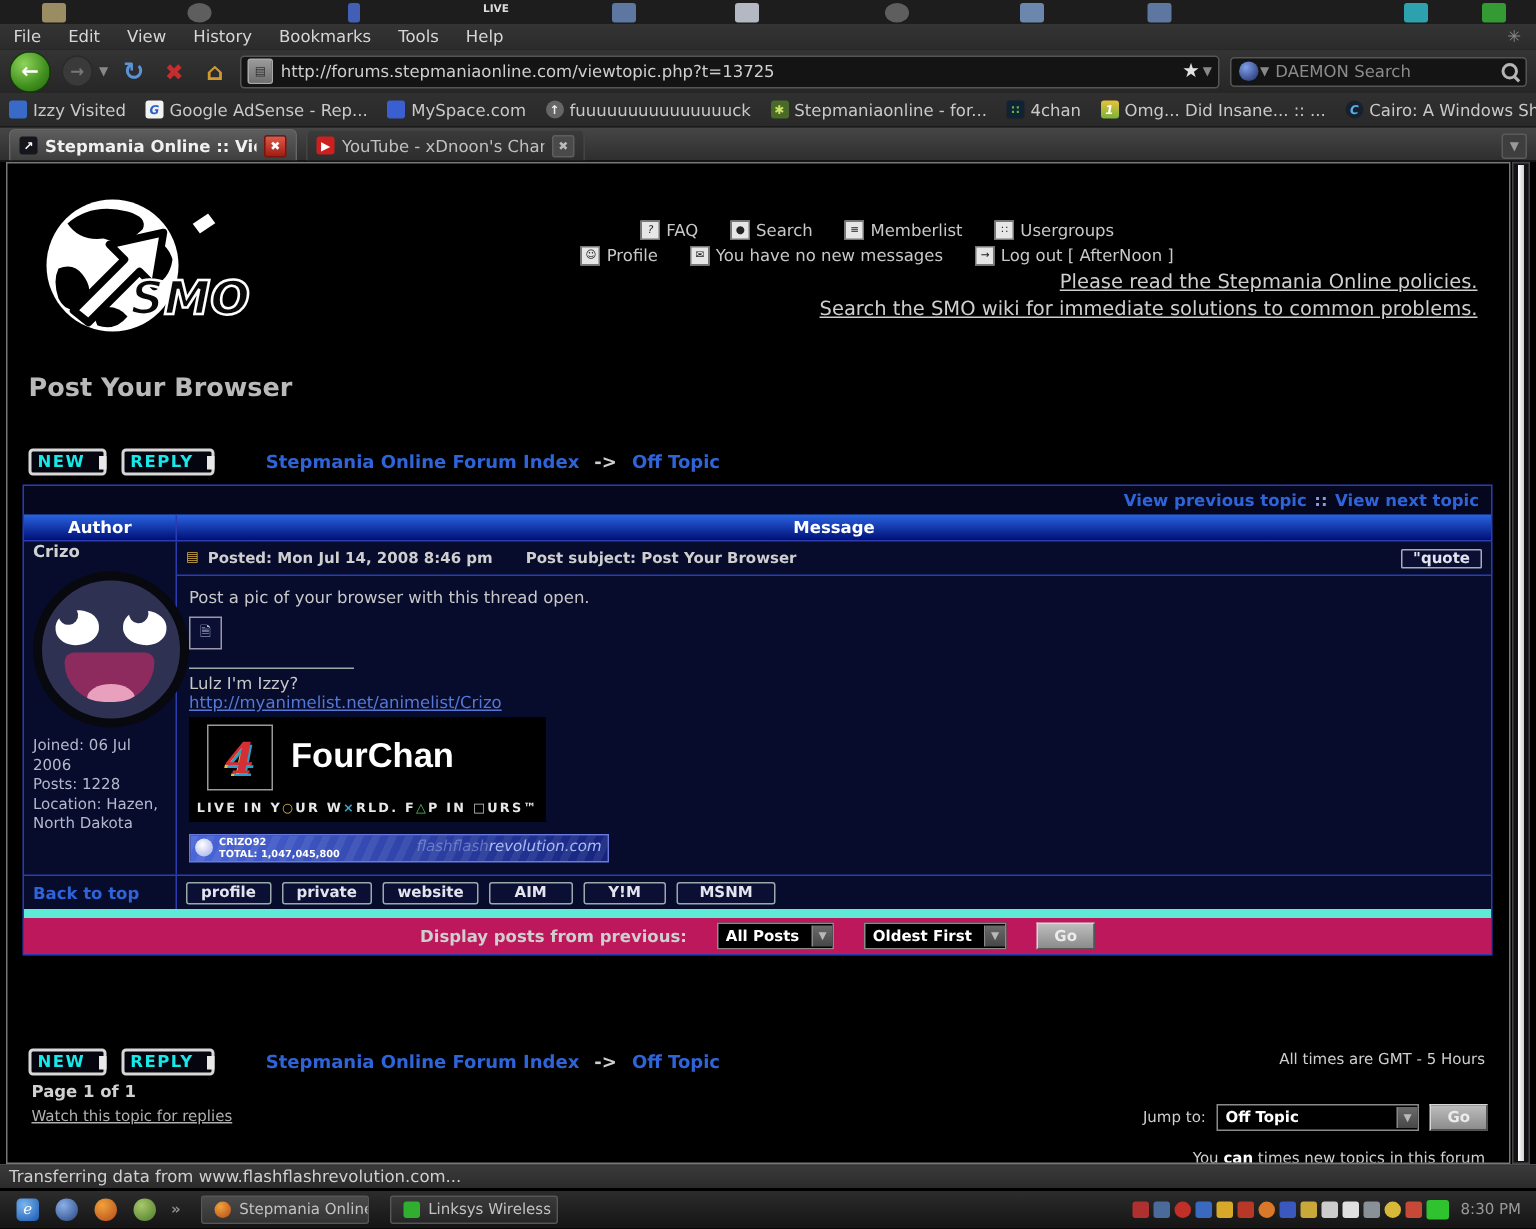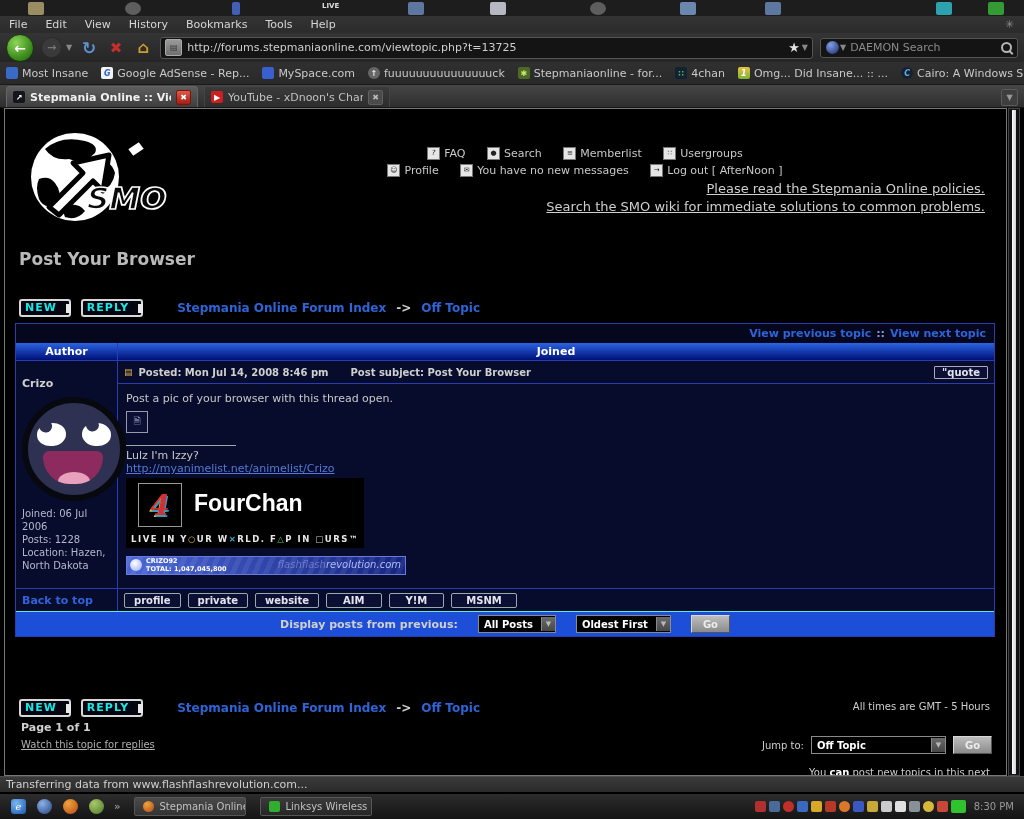--- a/index.html
+++ b/index.html
@@ -96,21 +96,21 @@
   #ftable{position:absolute;left:10px;top:214px;width:978px;border:1px solid #2b3cb0;background:#070c2c}
   #row-topicnav{height:19px;display:flex;align-items:center;justify-content:flex-end;gap:5px;padding:0 8px;background:#05071f}
   .tlink{color:#2e64d8;font-weight:bold;font-size:11px}
   .tsep{color:#8a9ad8;font-weight:bold;font-size:11px}
   #row-colheads{height:17px;display:flex;background:linear-gradient(#2a64e2,#001078);
                 color:#fff;font-weight:bold;font-size:11px}
   #row-colheads .authcol,#row-colheads .msgcol{display:flex;align-items:center;justify-content:center}
   .authcol{width:102px;flex:none;box-sizing:border-box;border-right:1px solid #2b3cb0}
   .msgcol{flex:1;min-width:0}
   #row-post{display:flex;border-top:1px solid #2b3cb0;min-height:198px}
-  #author-cell{padding:16px 6px}
+  #author-cell{padding:0 6px}
   #author-name{font-weight:bold;color:#d0d0d0;font-size:11px}
   #author-info{font-size:10px;color:#b4b8cc;line-height:13px;margin-top:6px}
   .face{width:92px;height:92px;border-radius:50%;background:#2e3152;border:6px solid #08080f;position:relative;margin:7px 0 6px 0}
   .eye{position:absolute;width:29px;height:23px;background:#fff;border-radius:48%;top:20px}
   .eye.l{left:9px;transform:rotate(-6deg)}.eye.r{right:9px;transform:rotate(6deg)}
   .eye::after{content:"";position:absolute;width:13px;height:13px;background:#2e3152;border-radius:50%;top:-4px;left:3px}
   .mouth{position:absolute;left:15px;top:48px;width:60px;height:33px;background:#8e2b5e;
          border-radius:8px 8px 34px 34px;overflow:hidden}
   .tongue{position:absolute;left:15px;bottom:-7px;width:32px;height:19px;background:#e9a0bd;border-radius:50%}
   #msg-cell{display:flex;flex-direction:column}
@@ -140,21 +140,21 @@
   #ffr-logo{position:absolute;left:3px;top:2px;width:12px;height:12px;border-radius:50%;
             background:radial-gradient(circle at 40% 35%,#fff,#9aa8e8)}
   #ffr-lines{position:absolute;left:19px;top:1px;color:#fff;font-size:6.5px;font-weight:bold;line-height:7.5px}
   #ffr-site{position:absolute;right:4px;top:2px;font-style:italic;font-size:10px;color:#aabcf8}
   #ffr-site .dim{opacity:.45}
   #row-bot{display:flex;height:22px;border-top:1px solid #2b3cb0;align-items:center}
   #backtotop{color:#2e64d8;font-weight:bold;font-size:11px;padding-left:6px}
   #pm-buttons{display:flex;gap:7px;padding-left:6px;align-items:center}
   .mbtn{border:1px solid #9aa;background:#0a0f33;color:#e4e4ee;font-size:10px;font-weight:bold;
         padding:1px 9px;border-radius:2px}
-  #row-display{display:flex;height:24px;border-top:1px solid #5eead4;background:#1d4ed8;
+  #row-display{display:flex;height:24px;border-top:6px solid #5eead4;background:#be185d;
                align-items:center;justify-content:center;gap:20px}
   #display-label{color:#cfcfcf;font-size:11px;font-weight:bold}
   .sel{display:inline-flex;align-items:center;background:#000;border:1px solid #8a8a8a;height:16px;
        padding-left:5px;color:#fff;font-weight:bold;font-size:10px}
   .sel .dd{width:13px;height:14px;margin-left:8px;background:linear-gradient(#6a6a6a,#474747);
            border-left:1px solid #888;color:#b8b8b8;font-size:7px;display:flex;align-items:center;justify-content:center}
   .gobtn{height:16px;background:linear-gradient(#bdbdbd,#8b8b8b);border:1px solid #d8d8d8;
          border-right-color:#555;border-bottom-color:#555;color:#ececec;font-weight:bold;font-size:10px;
          display:inline-flex;align-items:center;padding:0 11px}
 
@@ -236,21 +236,21 @@
     <span id="search-engine-icon"></span>
     <span class="caret">▼</span>
     <span id="search-text">DAEMON Search</span>
     <span class="mag"></span>
   </div>
 </div>
 
 <div id="bookmarksbar" class="abs">
   <span class="bm">
       <i class="fav fav0"></i>
-      <span>Most Insane</span>
+      <span>Izzy Visited</span>
     </span>
   <span class="bm">
       <i class="fav fav1">G</i>
       <span>Google AdSense - Rep...</span>
     </span>
   <span class="bm">
       <i class="fav fav2"></i>
       <span>MySpace.com</span>
     </span>
   <span class="bm">
@@ -350,21 +350,21 @@
   </div>
 
   <div id="ftable">
     <div id="row-topicnav">
       <span class="tlink">View previous topic</span>
       <span class="tsep">::</span>
       <span class="tlink">View next topic</span>
     </div>
     <div id="row-colheads">
       <div class="authcol">Author</div>
-      <div class="msgcol">Joined</div>
+      <div class="msgcol">Message</div>
     </div>
     <div id="row-post">
       <div class="authcol" id="author-cell">
         <div id="author-name">Crizo</div>
         <div class="face">
           <span class="eye l"></span>
           <span class="eye r"></span>
           <span class="mouth">
               <span class="tongue"></span>
             </span>
@@ -448,21 +448,21 @@
   <div id="page-count">Page 1 of 1</div>
   <div id="watch-link">Watch this topic for replies</div>
   <div id="jump-row">
     <span id="jump-label">Jump to:</span>
     <span class="sel" style="width:128px;justify-content:space-between">
         <span>Off Topic</span>
         <span class="dd">▼</span>
       </span>
     <span class="gobtn">Go</span>
   </div>
-  <div id="perm-note"><span>You </span><b>can</b><span> post new topics in this next</span></div>
+  <div id="perm-note"><span>You </span><b>can</b><span> times new topics in this forum</span></div>
 </div>
 
 <div id="scrollbar" class="abs">
   <div id="scroll-thumb"></div>
 </div>
 
 <div id="statusbar" class="abs">
   <span>Transferring data from www.flashflashrevolution.com...</span>
 </div>
 

